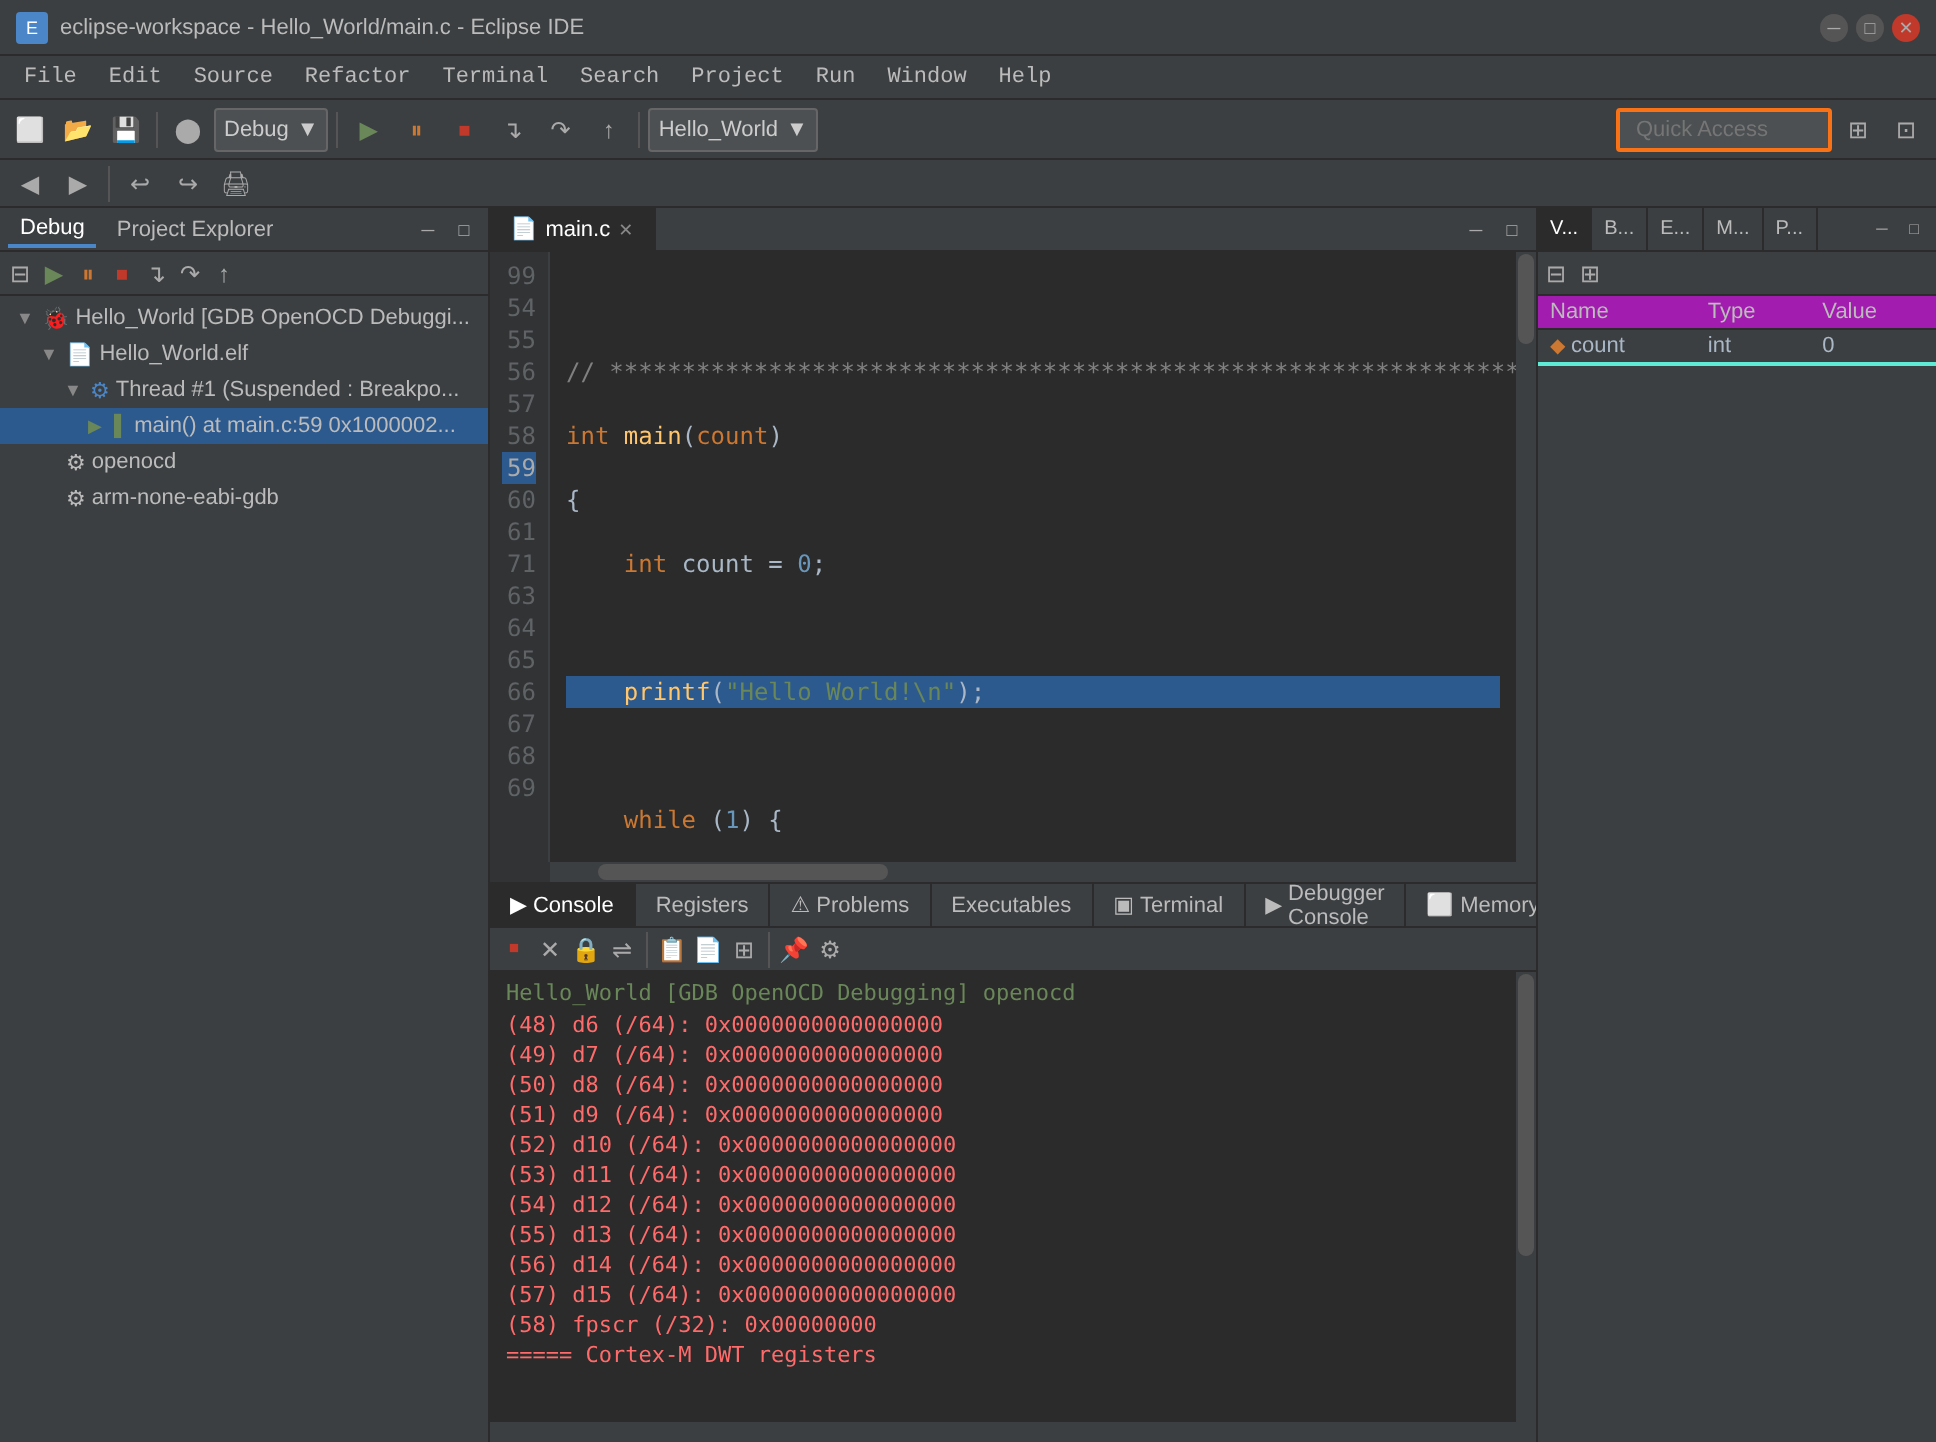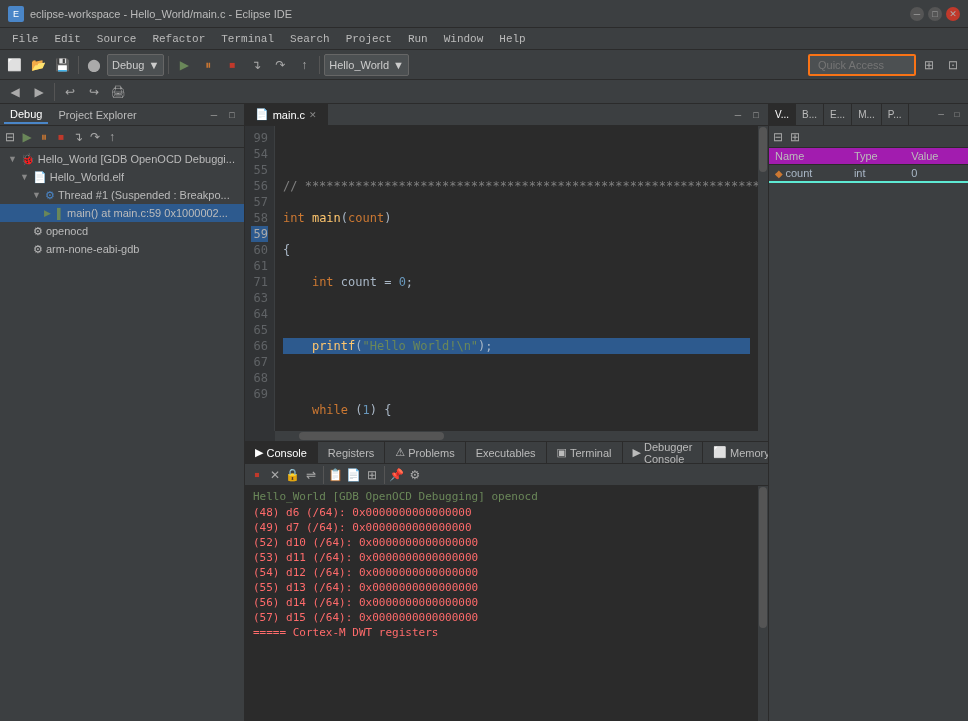--- a/index.html
+++ b/index.html
@@ -70,21 +70,21 @@
     #bottom-panel { border-top: 1px solid #2b2b2b; background: #2b2b2b; display: flex; flex-direction: column; height: 280px; flex-shrink: 0; }
     .bottom-tabs-row { background: #3c3f41; display: flex; align-items: center; border-bottom: 1px solid #2b2b2b; height: 22px; }
     .bottom-tab { padding: 2px 10px; color: #bbb; font-size: 11px; cursor: pointer; border-right: 1px solid #2b2b2b; display: flex; align-items: center; gap: 3px; height: 22px; }
     .bottom-tab.active { color: #fff; background: #2b2b2b; }
     .console-toolbar { background: #3c3f41; display: flex; align-items: center; padding: 1px 4px; gap: 2px; height: 22px; border-bottom: 1px solid #2b2b2b; }
     .console-body { flex: 1; overflow: auto; padding: 4px 8px; font-family: 'Consolas', monospace; font-size: 11px; background: #2b2b2b; }
     .console-line { color: #ff6b6b; line-height: 15px; }
     .console-title { color: #6a8759; margin-bottom: 2px; }
 
     .bottom-main { display: flex; flex: 1; overflow: hidden; }
-    .bottom-content { flex: 1; overflow: hidden; display: flex; flex-direction: row; }
+    .bottom-content { flex: 1; overflow: hidden; display: flex; flex-direction: column; }
     .bottom-v-scroll { width: 10px; background: #3c3f41; }
 
     .center-main { display: flex; flex: 1; overflow: hidden; }
     .center-v-scroll { width: 10px; background: #3c3f41; position: relative; }
 
     .h-scroll-row { display: flex; height: 10px; }
     .h-scroll-track { flex: 1; background: #3c3f41; }
     .h-scroll-thumb { background: #555; height: 8px; margin-top: 1px; border-radius: 4px; width: 30%; margin-left: 5%; }
   </style>
 </head>
@@ -314,26 +314,29 @@
         <div class="tb-sep"></div>
         <button class="tb-btn" style="width:16px;height:16px;">📌</button>
         <button class="tb-btn" style="width:16px;height:16px;">⚙</button>
       </div>
       <div class="bottom-main">
         <div class="bottom-content">
           <div class="console-body">
             <div class="console-title">Hello_World [GDB OpenOCD Debugging] openocd</div>
             <div class="console-line">(48) d6 (/64): 0x0000000000000000</div>
             <div class="console-line">(49) d7 (/64): 0x0000000000000000</div>
+            <div class="console-line">(50) d8 (/64): 0x0000000000000000</div>
+            <div class="console-line">(51) d9 (/64): 0x0000000000000000</div>
             <div class="console-line">(52) d10 (/64): 0x0000000000000000</div>
             <div class="console-line">(53) d11 (/64): 0x0000000000000000</div>
             <div class="console-line">(54) d12 (/64): 0x0000000000000000</div>
             <div class="console-line">(55) d13 (/64): 0x0000000000000000</div>
             <div class="console-line">(56) d14 (/64): 0x0000000000000000</div>
             <div class="console-line">(57) d15 (/64): 0x0000000000000000</div>
+            <div class="console-line">(58) fpscr (/32): 0x00000000</div>
             <div class="console-line">===== Cortex-M DWT registers</div>
           </div>
           <div style="height:10px; background:#3c3f41;"></div>
         </div>
         <div class="bottom-v-scroll">
           <div style="background:#555; width:8px; margin:1px; border-radius:4px; height:60%; margin-top:5%;"></div>
         </div>
       </div>
     </div>
 

